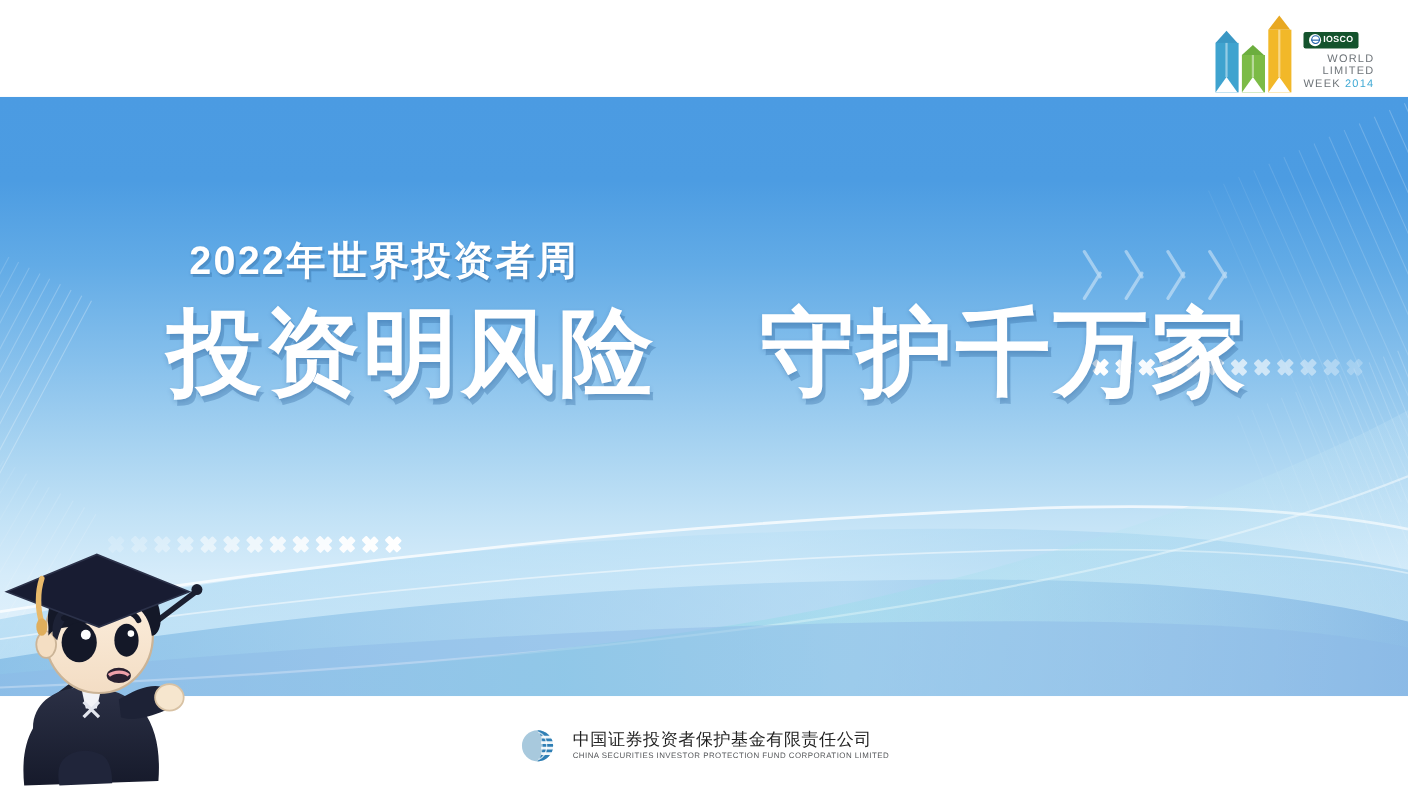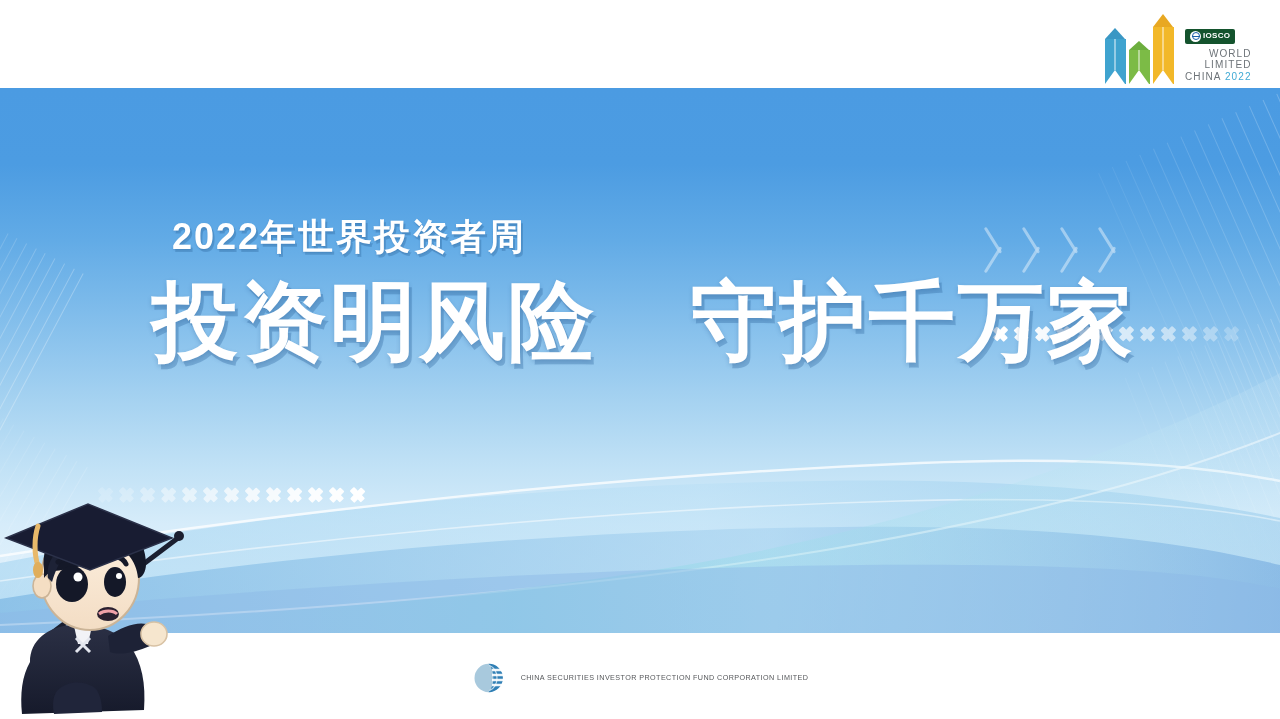--- a/index.html
+++ b/index.html
@@ -296,39 +296,40 @@
 
       <div class="wiw-right">
         <div class="iosco">
           <span class="globe"></span>
           <span class="iosco-text">IOSCO</span>
         </div>
         <div class="wiw-lines">
           <div>WORLD</div>
           <div>LIMITED</div>
           <div>
-            <span>CHINA</span>
-            <span class="yr">2022</span>
+            <span>WEEK</span>
+            <span class="yr">2014</span>
           </div>
         </div>
       </div>
     </div>
   </div>
 
   <div class="bottom-band"></div>
 
   <div class="sipf">
     <svg class="sipf-mark" viewBox="0 0 48 48">
       <circle cx="20" cy="24" r="17" fill="#a8c9dd"></circle>
       <path d="M20,7 a17,17 0 0 1 0,34 a12,20 0 0 0 0,-34 Z" fill="#2f7fb5"></path>
       <path d="M24,13 h15 v3 h-15 Z M24,19 h15 v3 h-15 Z M24,25 h15 v3 h-15 Z
                M24,31 h15 v3 h-15 Z" fill="#ffffff" opacity=".92"></path>
       <path d="M21,9 C33,14 33,34 21,39" fill="none" stroke="#ffffff" stroke-width="1.4" opacity=".7"></path>
     </svg>
     <div class="sipf-text">
+      <div class="sipf-cn">中国证券投资者保护基金有限责任公司</div>
       <div class="sipf-en">CHINA SECURITIES INVESTOR PROTECTION FUND CORPORATION LIMITED</div>
     </div>
   </div>
 
   <svg class="mascot" viewBox="0 0 210 233">
     <defs>
       <linearGradient id="robe" x1="0" y1="0" x2="0" y2="1">
         <stop offset="0%" stop-color="#2b3045"></stop>
         <stop offset="100%" stop-color="#161a2b"></stop>
       </linearGradient>

